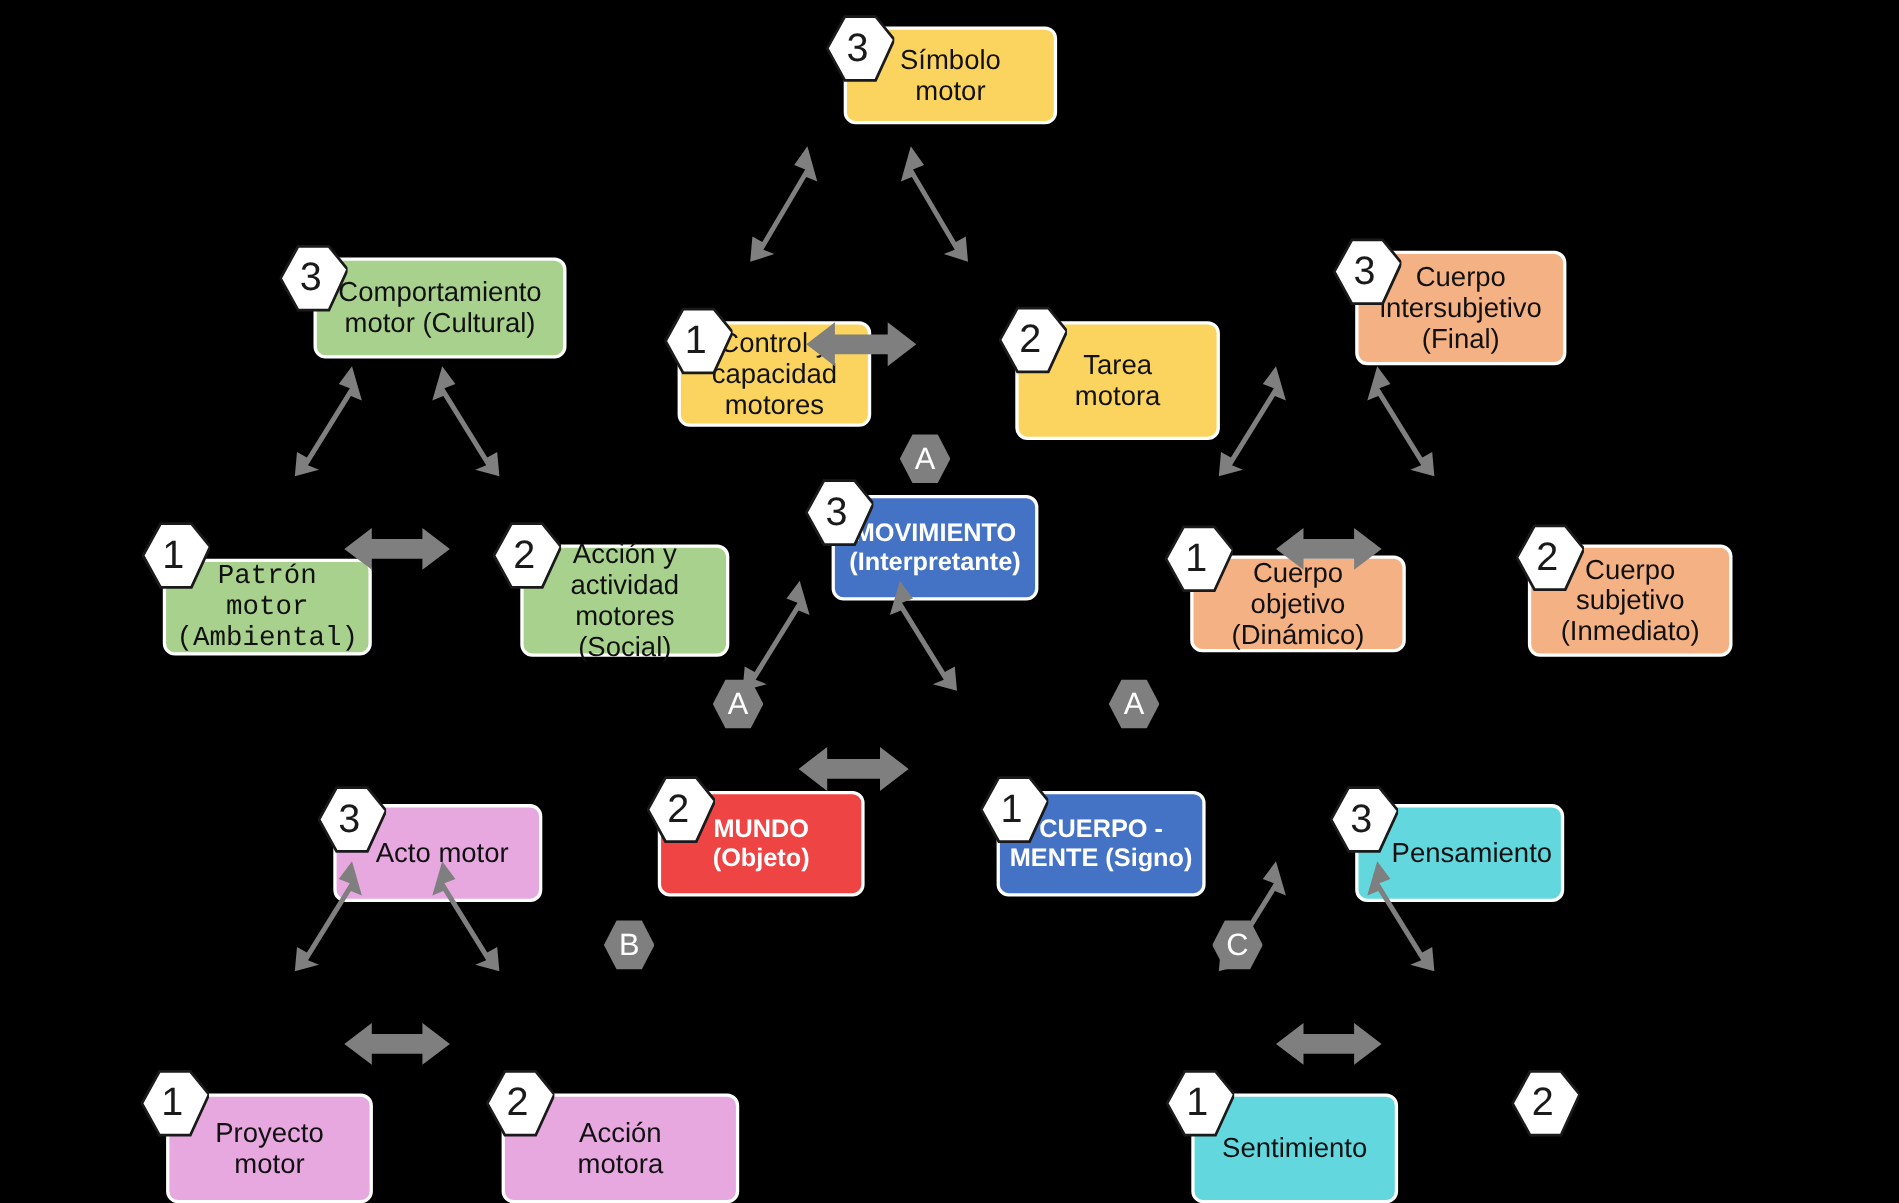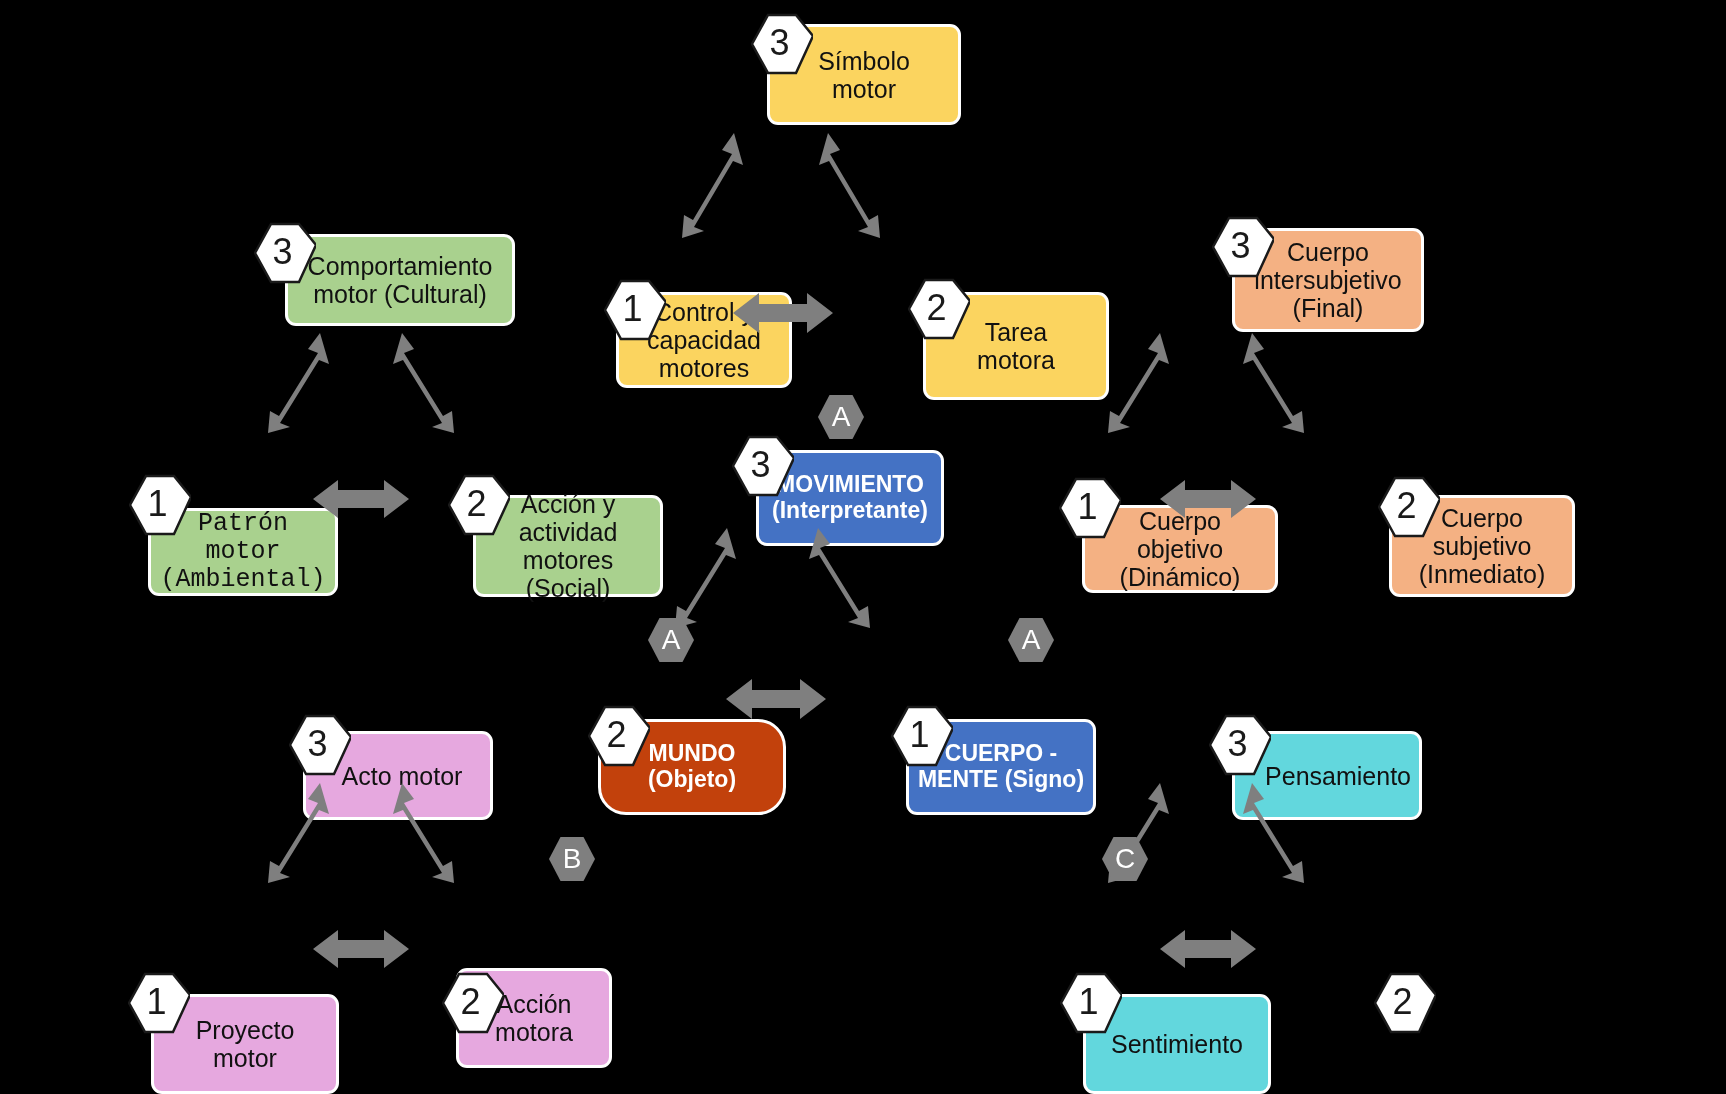--- a/index.html
+++ b/index.html
@@ -201,21 +201,21 @@
   <div class="letterhex" style="left:1008px; top:617px;">
     <span>A</span>
   </div>
   <div class="letterhex" style="left:549px; top:836px;">
     <span>B</span>
   </div>
   <div class="letterhex" style="left:1102px; top:836px;">
     <span>C</span>
   </div>
 
-  <div class="node" style="left:767px; top:24px; width:194px; height:101px; background:#fbd45f;">
+  <div class="node" style="left:767px; top:24px; width:194px; height:89px; background:#fbd45f;">
     <span>Símbolo
 motor</span>
   </div>
   <div class="badge" style="left:751px; top:13px;">
     <svg class="hexshape" viewBox="0 0 62 62">
         <polygon points="17,2 45,2 62,23 45,60 17,60 1,31" fill="#ffffff" stroke="#1a1a1a" stroke-width="2.5"></polygon>
       </svg>
     <span class="lbl">3</span>
   </div>
 
@@ -325,21 +325,21 @@
   <div class="node" style="left:303px; top:731px; width:190px; height:89px; background:#e6a8df;padding-left:16px;">
     <span>Acto motor</span>
   </div>
   <div class="badge" style="left:289px; top:714px;">
     <svg class="hexshape" viewBox="0 0 62 62">
         <polygon points="17,2 45,2 62,23 45,60 17,60 1,31" fill="#ffffff" stroke="#1a1a1a" stroke-width="2.5"></polygon>
       </svg>
     <span class="lbl">3</span>
   </div>
 
-  <div class="node bold" style="left:598px; top:719px; width:188px; height:96px; background:#c2410c;border-radius:28px;">
+  <div class="node bold" style="left:598px; top:719px; width:188px; height:96px; background:#ef4444;">
     <span>MUNDO
 (Objeto)</span>
   </div>
   <div class="badge" style="left:588px; top:705px;">
     <svg class="hexshape" viewBox="0 0 62 62">
         <polygon points="17,2 45,2 62,23 45,60 17,60 1,31" fill="#ffffff" stroke="#1a1a1a" stroke-width="2.5"></polygon>
       </svg>
     <span class="lbl">2</span>
   </div>
 
@@ -368,21 +368,21 @@
     <span>Proyecto
 motor</span>
   </div>
   <div class="badge" style="left:128px; top:972px;">
     <svg class="hexshape" viewBox="0 0 62 62">
         <polygon points="17,2 45,2 62,23 45,60 17,60 1,31" fill="#ffffff" stroke="#1a1a1a" stroke-width="2.5"></polygon>
       </svg>
     <span class="lbl">1</span>
   </div>
 
-  <div class="node" style="left:456px; top:968px; width:156px; height:100px; background:#e6a8df;">
+  <div class="node" style="left:456px; top:994px; width:216px; height:100px; background:#e6a8df;">
     <span>Acción
 motora</span>
   </div>
   <div class="badge" style="left:442px; top:972px;">
     <svg class="hexshape" viewBox="0 0 62 62">
         <polygon points="17,2 45,2 62,23 45,60 17,60 1,31" fill="#ffffff" stroke="#1a1a1a" stroke-width="2.5"></polygon>
       </svg>
     <span class="lbl">2</span>
   </div>
 

